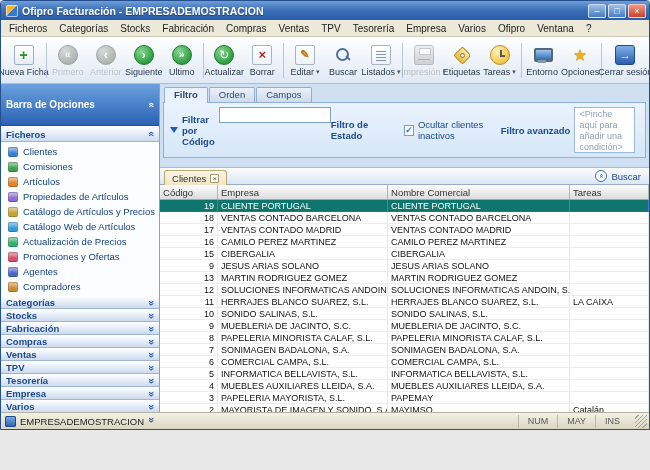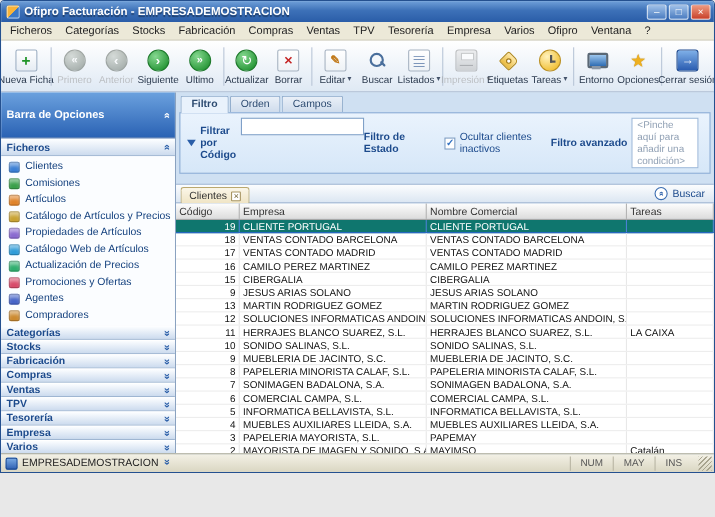--- a/index.html
+++ b/index.html
@@ -295,26 +295,26 @@
           </div>
           <div class="side-item">
             <span class="sicon ic-suppliers-person"></span>
             <span class="silabel">Comisiones</span>
           </div>
           <div class="side-item">
             <span class="sicon ic-articles-box"></span>
             <span class="silabel">Artículos</span>
           </div>
           <div class="side-item">
+            <span class="sicon ic-properties-list"></span>
+            <span class="silabel">Propiedades de Artículos</span>
+          </div>
+          <div class="side-item">
             <span class="sicon ic-catalog-book"></span>
             <span class="silabel">Catálogo de Artículos y Precios</span>
-          </div>
-          <div class="side-item">
-            <span class="sicon ic-properties-list"></span>
-            <span class="silabel">Propiedades de Artículos</span>
           </div>
           <div class="side-item">
             <span class="sicon ic-web-globe"></span>
             <span class="silabel">Catálogo Web de Artículos</span>
           </div>
           <div class="side-item">
             <span class="sicon ic-prices-refresh"></span>
             <span class="silabel">Actualización de Precios</span>
           </div>
           <div class="side-item">

